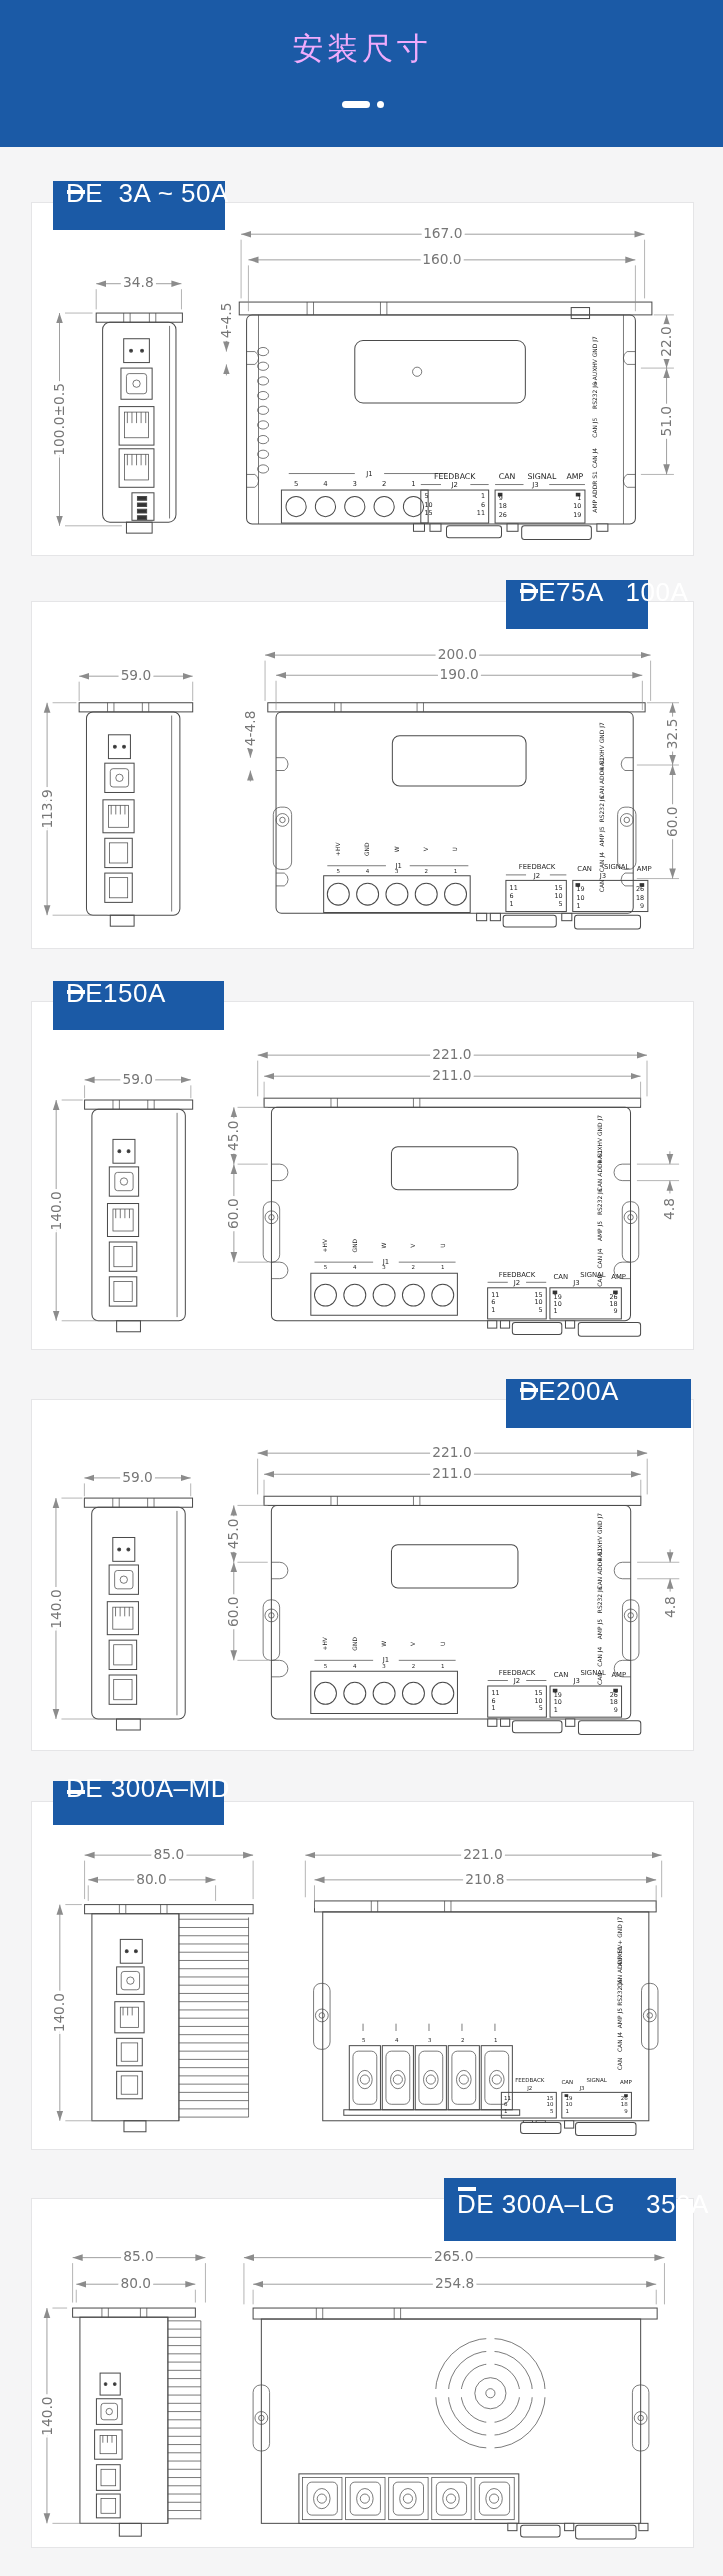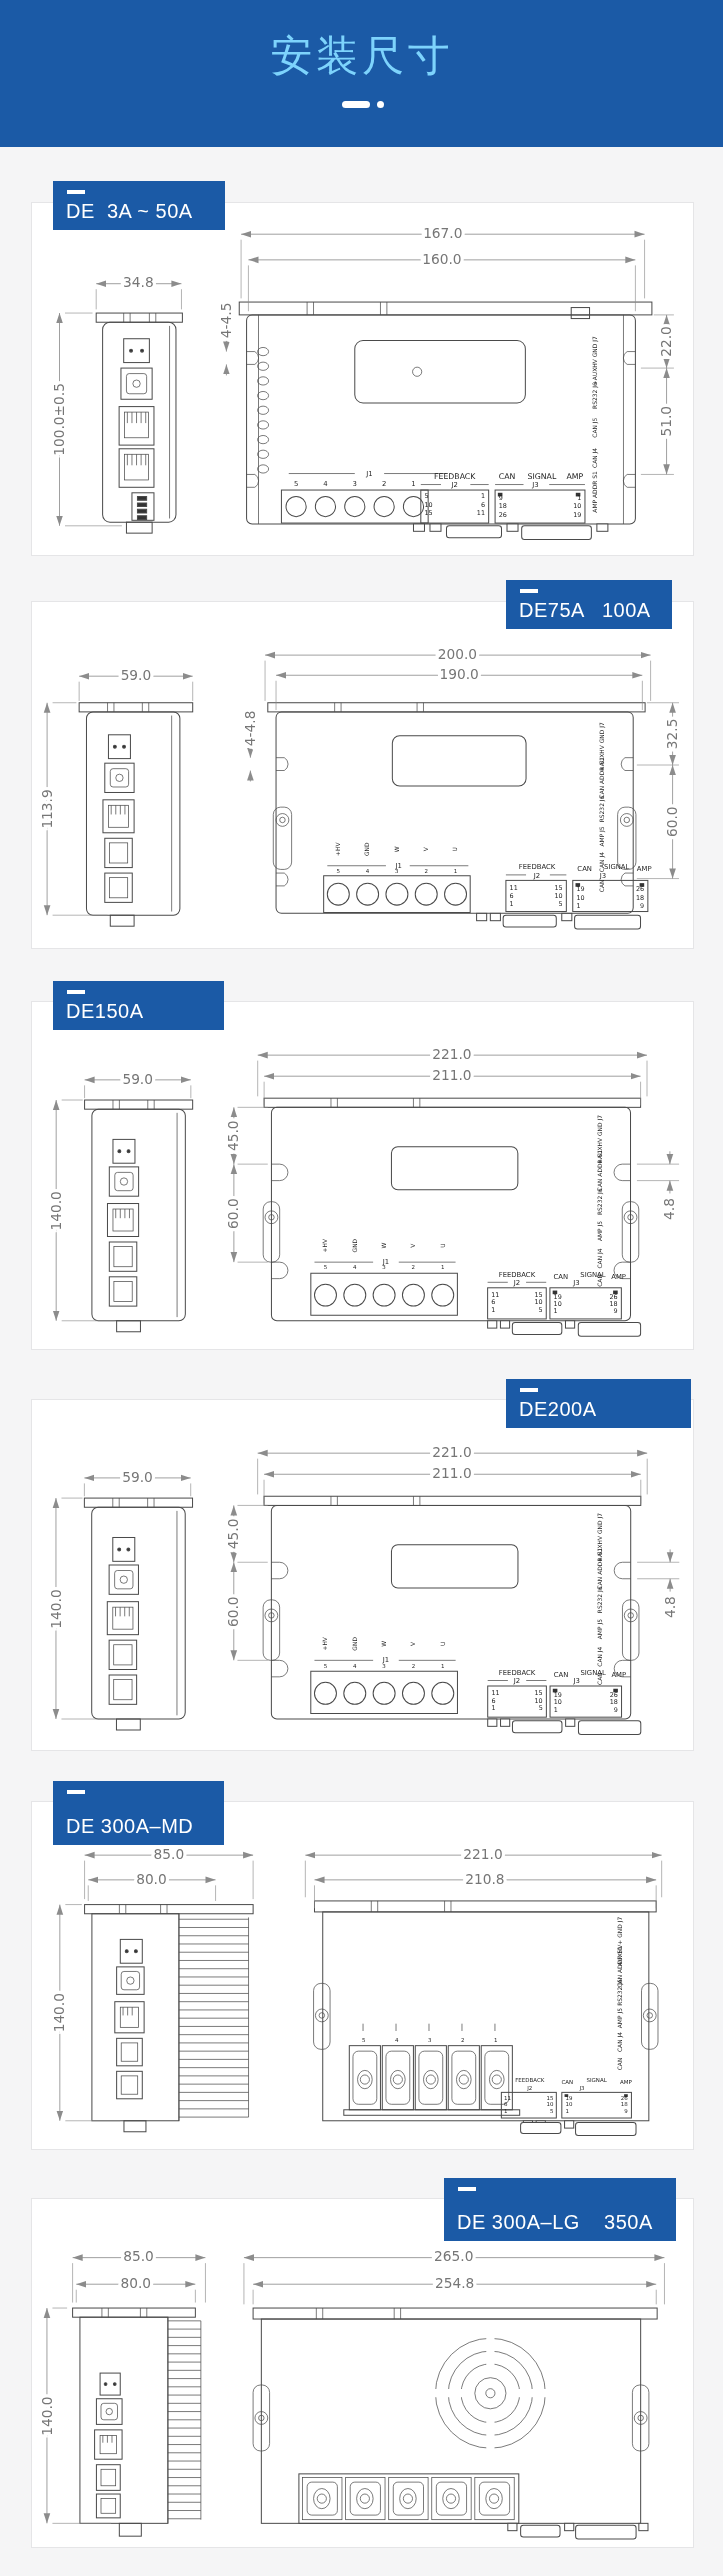--- a/index.html
+++ b/index.html
@@ -1,27 +1,27 @@
 <!DOCTYPE html>
 <html style="font-size:14.7px"><head>
 <meta charset="utf-8">
 <style>
   :root{ --blue:#1b5aa6; --line:#4a4a4a; --dim:#8c8c8c; --dimtxt:#767676; }
   *{margin:0;padding:0;box-sizing:border-box;}
   html,body{background:#f5f5f6;}
   body{width:724px;height:2576px;position:relative;font-family:"Liberation Sans","DejaVu Sans",sans-serif;overflow:hidden;}
   .hdr{position:absolute;left:0;top:0;width:724px;height:147px;background:var(--blue);}
-  .hdr h1{position:absolute;top:27.5px;width:100%;text-align:center;color:#7dd3fc;font-size:42px;font-weight:400;letter-spacing:3.7px;}
+  .hdr h1{position:absolute;top:27.5px;width:100%;text-align:center;color:#f0abfc;font-size:31px;font-weight:400;letter-spacing:3.7px;}
   .hdr .u-dash{position:absolute;left:342px;top:101px;width:27.5px;height:7.3px;border-radius:3.7px;background:#fff;}
   .hdr .u-dot{position:absolute;left:377px;top:101px;width:7.3px;height:7.3px;border-radius:3.7px;background:#fff;}
   .card{position:absolute;left:31px;width:663px;background:#fff;border:0.9px solid #e5e5e7;}
   .card svg{position:absolute;left:0;top:0;}
   .tag{position:absolute;background:var(--blue);z-index:3;}
   .tag .dash{position:absolute;left:13.7px;top:9.2px;width:18.3px;height:3.7px;background:#fff;}
-  .tag span{position:absolute;left:13px;bottom:7px;color:#fff;font-size:20px;white-space:pre;letter-spacing:0.5px;}
+  .tag span{position:absolute;left:13px;bottom:21px;color:#fff;font-size:26px;white-space:pre;letter-spacing:0.5px;}
   
   .o{fill:none;stroke:var(--line);stroke-width:1.1;}
   .of{fill:#fff;stroke:var(--line);stroke-width:1.1;}
   .th{fill:none;stroke:var(--line);stroke-width:.8;}
   .dl{fill:none;stroke:var(--dim);stroke-width:.9;}
   .ex{fill:none;stroke:var(--dim);stroke-width:.7;}
   .dt{fill:var(--dimtxt);font:15px "DejaVu Sans",sans-serif;text-anchor:middle;paint-order:stroke;stroke:#fff;stroke-width:7px;}
   .sm{fill:#1d1d1d;font:8.5px "DejaVu Sans",sans-serif;text-anchor:middle;}
   .s7{fill:#1d1d1d;font:7.5px "DejaVu Sans",sans-serif;text-anchor:middle;}
   .pn{fill:#1d1d1d;font:7px "DejaVu Sans",sans-serif;}
@@ -296,21 +296,21 @@
     <text class="dt" transform="rotate(-90 243 138)" x="243" y="138">4-4.8</text>
     <line class="dl" x1="699" y1="110" x2="699" y2="178" marker-start="url(#ar)" marker-end="url(#ar)"></line>
     <path class="ex" d="M671,110h35M660,178h46"></path>
     <text class="dt" transform="rotate(-90 704 144)" x="704" y="144">32.5</text>
     <line class="dl" x1="699" y1="178" x2="699" y2="302" marker-start="url(#ar)" marker-end="url(#ar)"></line>
     <path class="ex" d="M660,302h46"></path>
     <text class="dt" transform="rotate(-90 704 240)" x="704" y="240">60.0</text>
   </g>
 </svg>
 </section>
-<div class="tag" style="left:506px;top:580px;width:166px;height:49px">
+<div class="tag" style="left:506px;top:580px;width:142px;height:49px">
   <i class="dash"></i>
   <span>DE75A   100A</span>
 </div>
 
 <section class="card" style="top:1001px;height:349px">
 <svg width="663" height="349" viewBox="0 0 723 381">
   <g class="o">
     <rect x="57" y="107" width="118" height="10"></rect>
     <path class="th" d="M88,107v10M95,107v10M126,107v10M133,107v10"></path>
     <rect x="65" y="117" width="102" height="231" rx="7"></rect>
@@ -681,21 +681,21 @@
   <g>
     <line class="dl" x1="298" y1="58" x2="687" y2="58" marker-start="url(#ar)" marker-end="url(#ar)"></line>
     <path class="ex" d="M298,64v40M687,64v40"></path>
     <text class="dt" x="492" y="62">221.0</text>
     <line class="dl" x1="308" y1="85" x2="681" y2="85" marker-start="url(#ar)" marker-end="url(#ar)"></line>
     <path class="ex" d="M308,91v25M681,91v25"></path>
     <text class="dt" x="494" y="89">210.8</text>
   </g>
 </svg>
 </section>
-<div class="tag" style="left:53px;top:1781px;width:171px;height:64px">
+<div class="tag" style="left:53px;top:1781px;width:171px;height:44px">
   <i class="dash"></i>
   <span>DE 300A–MD</span>
 </div>
 
 <section class="card" style="top:2198px;height:350px">
 <svg width="663" height="350" viewBox="0 0 723 382">
   <g class="o">
     <rect x="44" y="119" width="134" height="10"></rect>
     <path class="th" d="M76,119v10M83,119v10M118,119v10M125,119v10"></path>
     <rect x="52" y="129" width="96" height="225"></rect>

